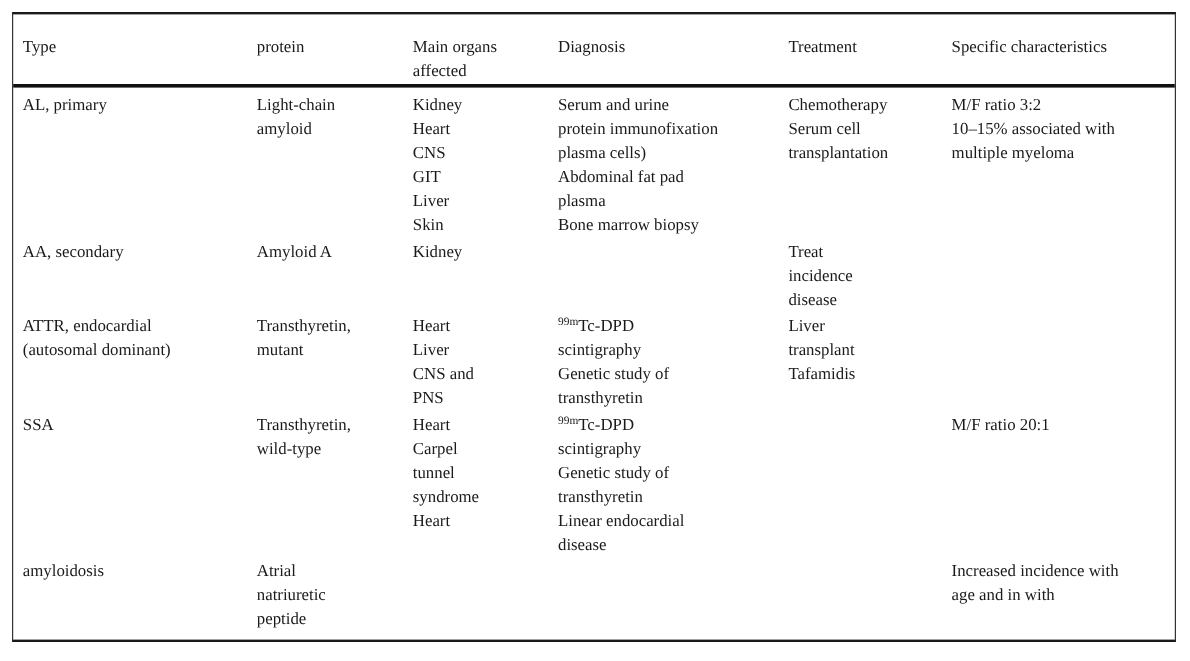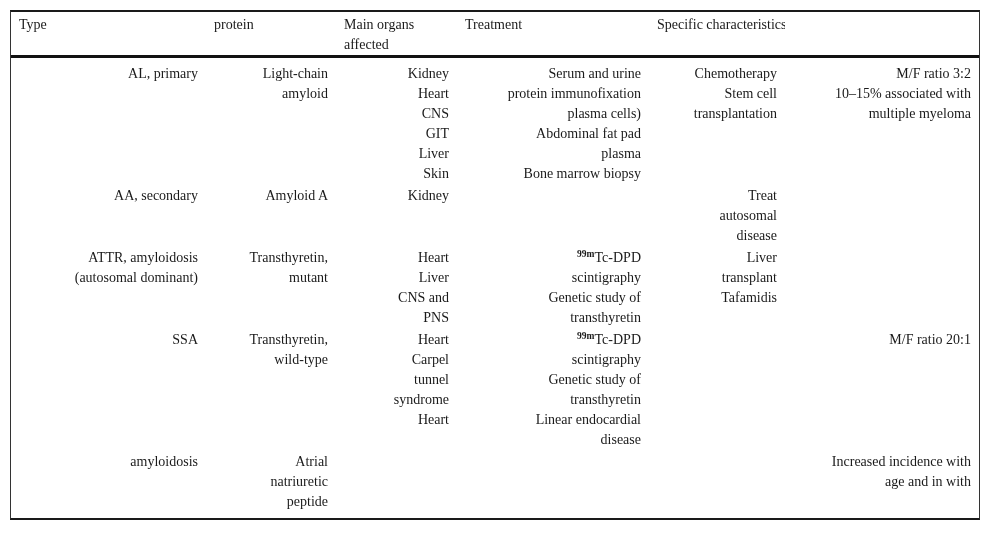--- a/index.html
+++ b/index.html
@@ -22,67 +22,68 @@
     width: 968px;
     border-left: 1px solid #333333;
     border-right: 1px solid #333333;
     border-top: 2px solid #1a1a1a;
     border-bottom: 2px solid #1a1a1a;
     background: #ffffff;
   }
   .header-row {
     display: grid;
     grid-template-columns: 195px 130px 121px 192px 136px 194px;
-    padding-top: 3px;
+    padding-top: 18px;
     min-height: 40px;
     border-bottom: 3px solid #111111;
   }
   .tbody {
     padding-top: 6px;
     padding-bottom: 4px;
   }
   .trow {
     display: grid;
     grid-template-columns: 195px 130px 121px 192px 136px 194px;
     margin-bottom: 2px;
-    text-align: right;
   }
   .cell {
     padding: 0 8px;
     overflow: hidden;
   }
   .line {
     font-size: 14px;
     line-height: 20px;
     height: 20px;
     white-space: nowrap;
   }
   sup.iso {
     font-size: 9.5px;
     line-height: 0;
     vertical-align: 5px;
-    font-weight: bold;
   }
 </style>
 </head>
 <body>
 
 <div class="table-wrap">
   <div class="header-row" id="headerRow">
       <div class="cell">
         <div class="line">Type</div>
       </div>
       <div class="cell">
         <div class="line">protein</div>
       </div>
       <div class="cell">
         <div class="line">Main organs</div>
         <div class="line">affected</div>
       </div>
       <div class="cell">
+        <div class="line">Diagnosis</div>
+      </div>
+      <div class="cell">
         <div class="line">Treatment</div>
       </div>
       <div class="cell">
         <div class="line">Specific characteristics</div>
       </div>
     </div>
   <div class="tbody" id="tableBody">
       <div class="trow">
         <div class="cell">
           <div class="line">AL, primary</div>
@@ -102,21 +103,21 @@
         <div class="cell">
           <div class="line">Serum and urine</div>
           <div class="line">protein immunofixation</div>
           <div class="line">plasma cells)</div>
           <div class="line">Abdominal fat pad</div>
           <div class="line">plasma</div>
           <div class="line">Bone marrow biopsy</div>
         </div>
         <div class="cell">
           <div class="line">Chemotherapy</div>
-          <div class="line">Stem cell</div>
+          <div class="line">Serum cell</div>
           <div class="line">transplantation</div>
         </div>
         <div class="cell">
           <div class="line">M/F ratio 3:2</div>
           <div class="line">10–15% associated with</div>
           <div class="line">multiple myeloma</div>
         </div>
       </div>
       <div class="trow">
         <div class="cell">
@@ -124,28 +125,28 @@
         </div>
         <div class="cell">
           <div class="line">Amyloid A</div>
         </div>
         <div class="cell">
           <div class="line">Kidney</div>
         </div>
         <div class="cell"></div>
         <div class="cell">
           <div class="line">Treat</div>
-          <div class="line">autosomal</div>
+          <div class="line">incidence</div>
           <div class="line">disease</div>
         </div>
         <div class="cell"></div>
       </div>
       <div class="trow">
         <div class="cell">
-          <div class="line">ATTR, amyloidosis</div>
+          <div class="line">ATTR, endocardial</div>
           <div class="line">(autosomal dominant)</div>
         </div>
         <div class="cell">
           <div class="line">Transthyretin,</div>
           <div class="line">mutant</div>
         </div>
         <div class="cell">
           <div class="line">Heart</div>
           <div class="line">Liver</div>
           <div class="line">CNS and</div>

